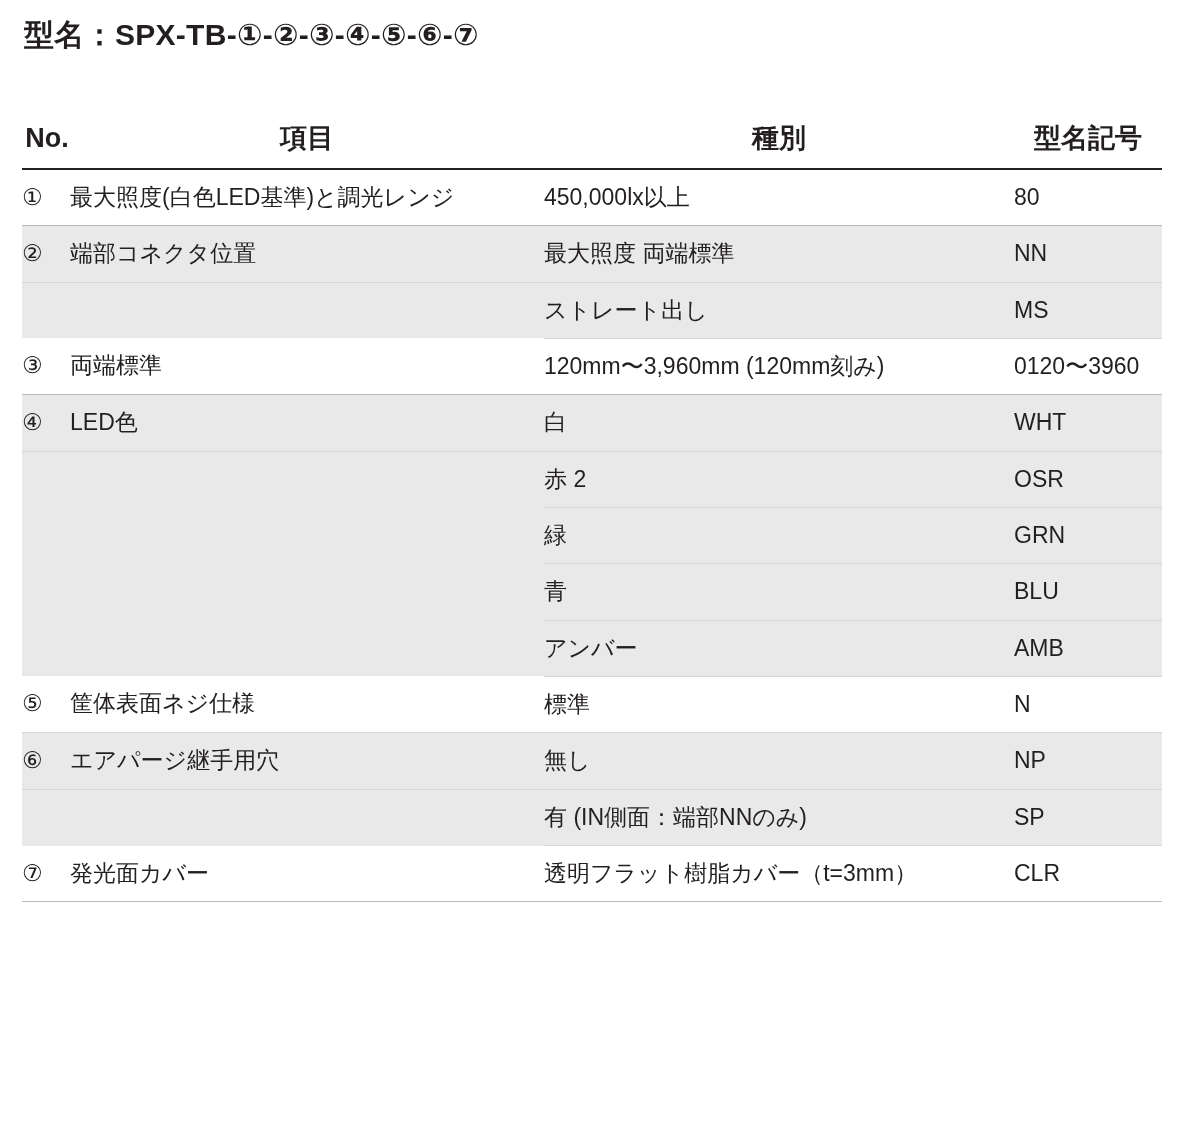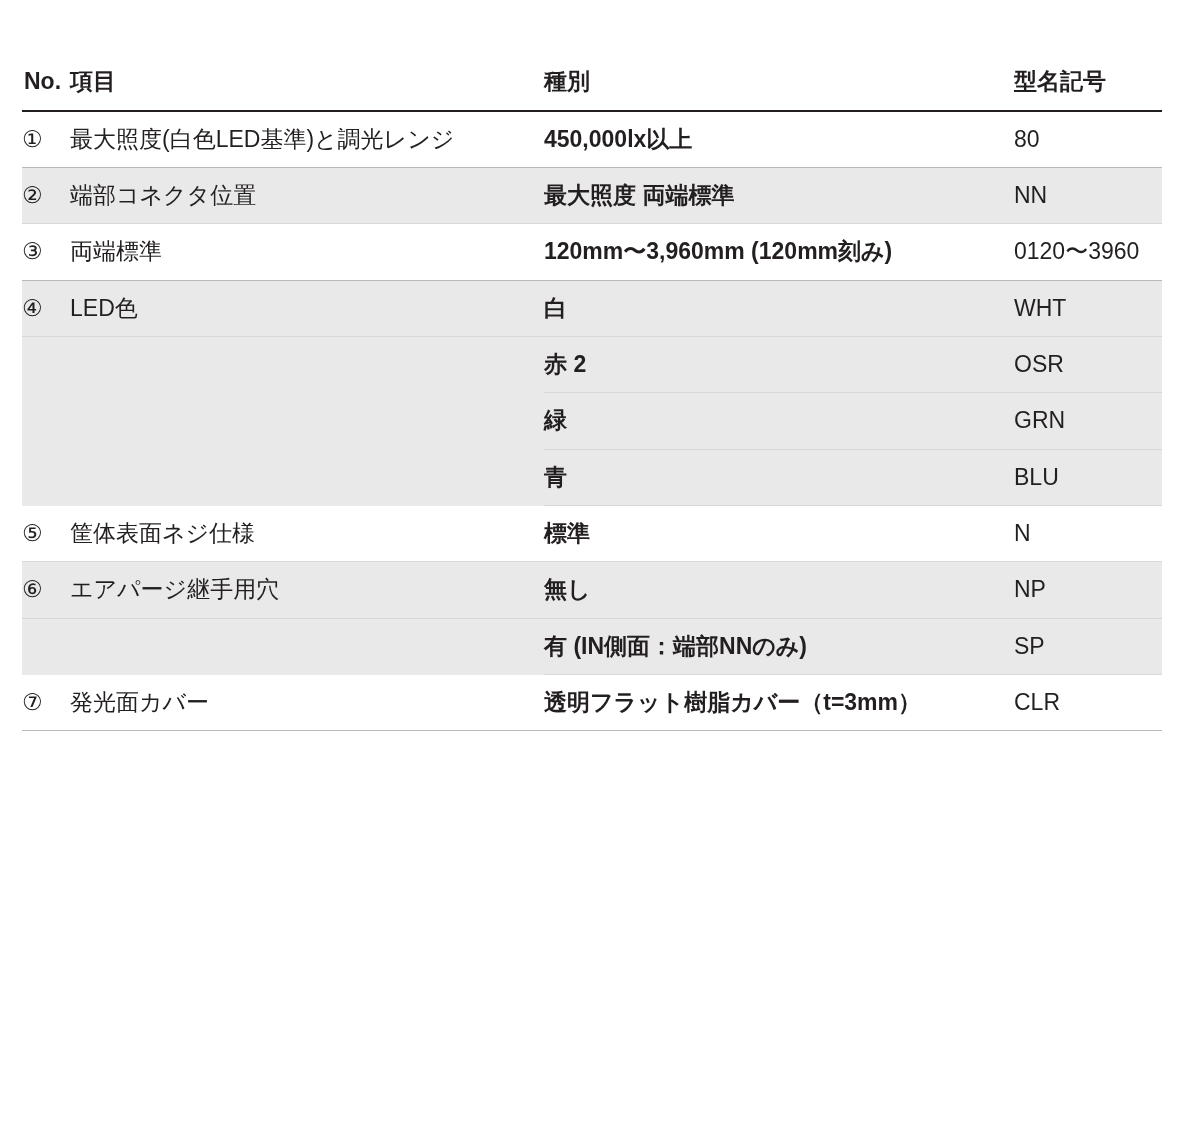--- a/index.html
+++ b/index.html
@@ -35,23 +35,23 @@
     border-collapse: collapse;
     width: 1140px;
     table-layout: fixed;
   }
   table.spec col.c-no    { width: 48px; }
   table.spec col.c-item  { width: 474px; }
   table.spec col.c-type  { width: 470px; }
   table.spec col.c-code  { width: 148px; }
 
   table.spec thead th {
-    font-size: 23px;
+    font-size: 27px;
     font-weight: bold;
-    text-align: left;
+    text-align: center;
     padding: 10px 0 14px 0;
     border-bottom: 2px solid #231f20;
     vertical-align: bottom;
     line-height: 1.2;
   }
   table.spec thead th.no-col { padding-left: 2px; }
 
   table.spec td {
     font-size: 23px;
     line-height: 1.45;
@@ -67,21 +67,20 @@
     padding-right: 0;
     white-space: nowrap;
   }
   td.item-cell {
     padding-left: 22px;
     padding-right: 14px;
   }
   td.type-cell {
     padding-left: 2px;
     padding-right: 10px;
-    font-weight: bold;
   }
   td.code-cell {
     padding-left: 2px;
     white-space: normal;
   }
   
   table.spec tr.group-end td { border-bottom: 1px solid #b9b9b9; }
   table.spec tr.inner td.no-cell,
   table.spec tr.inner td.item-cell {
     border-bottom: none;
@@ -90,20 +89,21 @@
   table.spec tr.inner td.code-cell {
     border-bottom: 1px solid #d7d7d7;
   }
   .wrap-cell { word-break: break-all; }
 </style>
 </head>
 <body>
 
 <div class="page">
 
+  <h1 class="doc-title">型名：SPX-TB-①-②-③-④-⑤-⑥-⑦</h1>
 
   <table class="spec">
     <colgroup>
       <col class="c-no">
         <col class="c-item">
         <col class="c-type">
         <col class="c-code">
     </colgroup>
     <thead>
       <tr>
@@ -119,20 +119,26 @@
           <td class="item-cell">最大照度(白色LED基準)と調光レンジ</td>
           <td class="type-cell">450,000lx以上</td>
           <td class="code-cell wrap-cell">80</td>
         </tr>
         <tr class="shaded">
           <td class="no-cell">②</td>
           <td class="item-cell">端部コネクタ位置</td>
           <td class="type-cell">最大照度 両端標準</td>
           <td class="code-cell wrap-cell">NN</td>
         </tr>
+        <tr class="shaded group-end inner">
+          <td class="no-cell"></td>
+          <td class="item-cell"></td>
+          <td class="type-cell">ストレート出し</td>
+          <td class="code-cell wrap-cell">MS</td>
+        </tr>
         <tr class="group-end">
           <td class="no-cell">③</td>
           <td class="item-cell">両端標準</td>
           <td class="type-cell">120mm〜3,960mm (120mm刻み)</td>
           <td class="code-cell wrap-cell">0120〜3960</td>
         </tr>
         <tr class="shaded">
           <td class="no-cell">④</td>
           <td class="item-cell">LED色</td>
           <td class="type-cell">白</td>
@@ -149,20 +155,26 @@
           <td class="item-cell"></td>
           <td class="type-cell">緑</td>
           <td class="code-cell wrap-cell">GRN</td>
         </tr>
         <tr class="shaded inner">
           <td class="no-cell"></td>
           <td class="item-cell"></td>
           <td class="type-cell">青</td>
           <td class="code-cell wrap-cell">BLU</td>
         </tr>
+        <tr class="shaded group-end inner">
+          <td class="no-cell"></td>
+          <td class="item-cell"></td>
+          <td class="type-cell">アンバー</td>
+          <td class="code-cell wrap-cell">AMB</td>
+        </tr>
         <tr>
           <td class="no-cell">⑤</td>
           <td class="item-cell">筐体表面ネジ仕様</td>
           <td class="type-cell">標準</td>
           <td class="code-cell wrap-cell">N</td>
         </tr>
         <tr class="shaded">
           <td class="no-cell">⑥</td>
           <td class="item-cell">エアパージ継手用穴</td>
           <td class="type-cell">無し</td>

